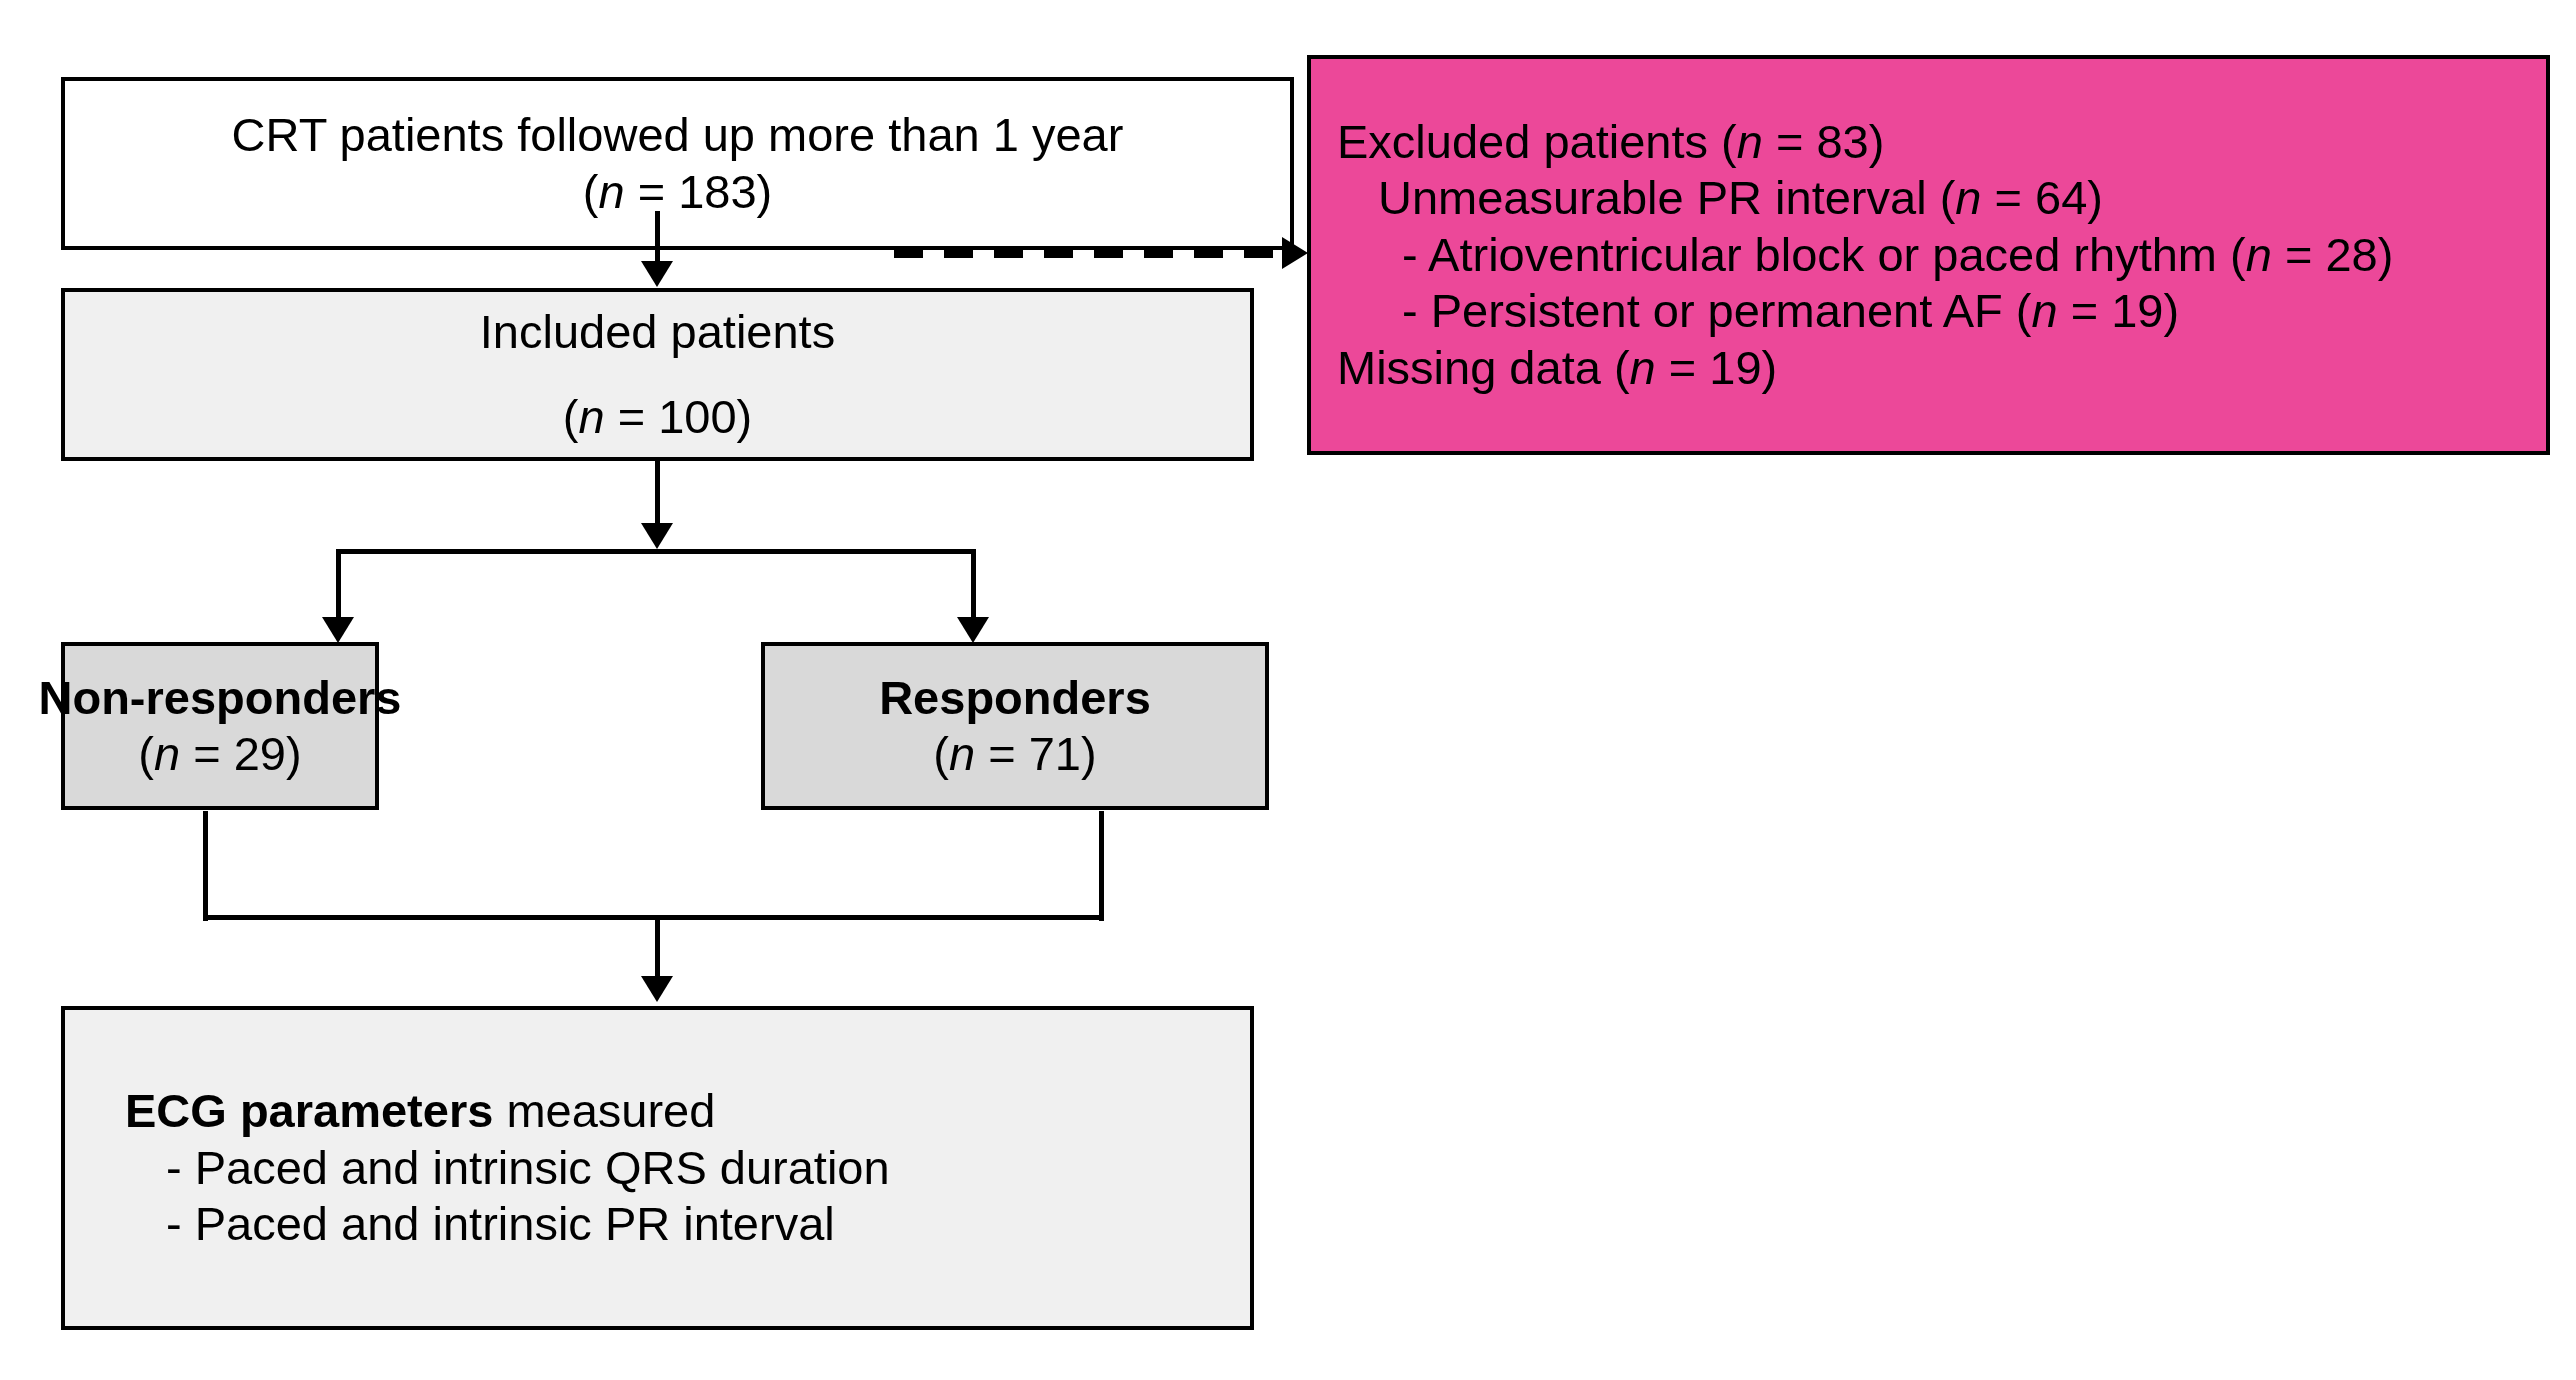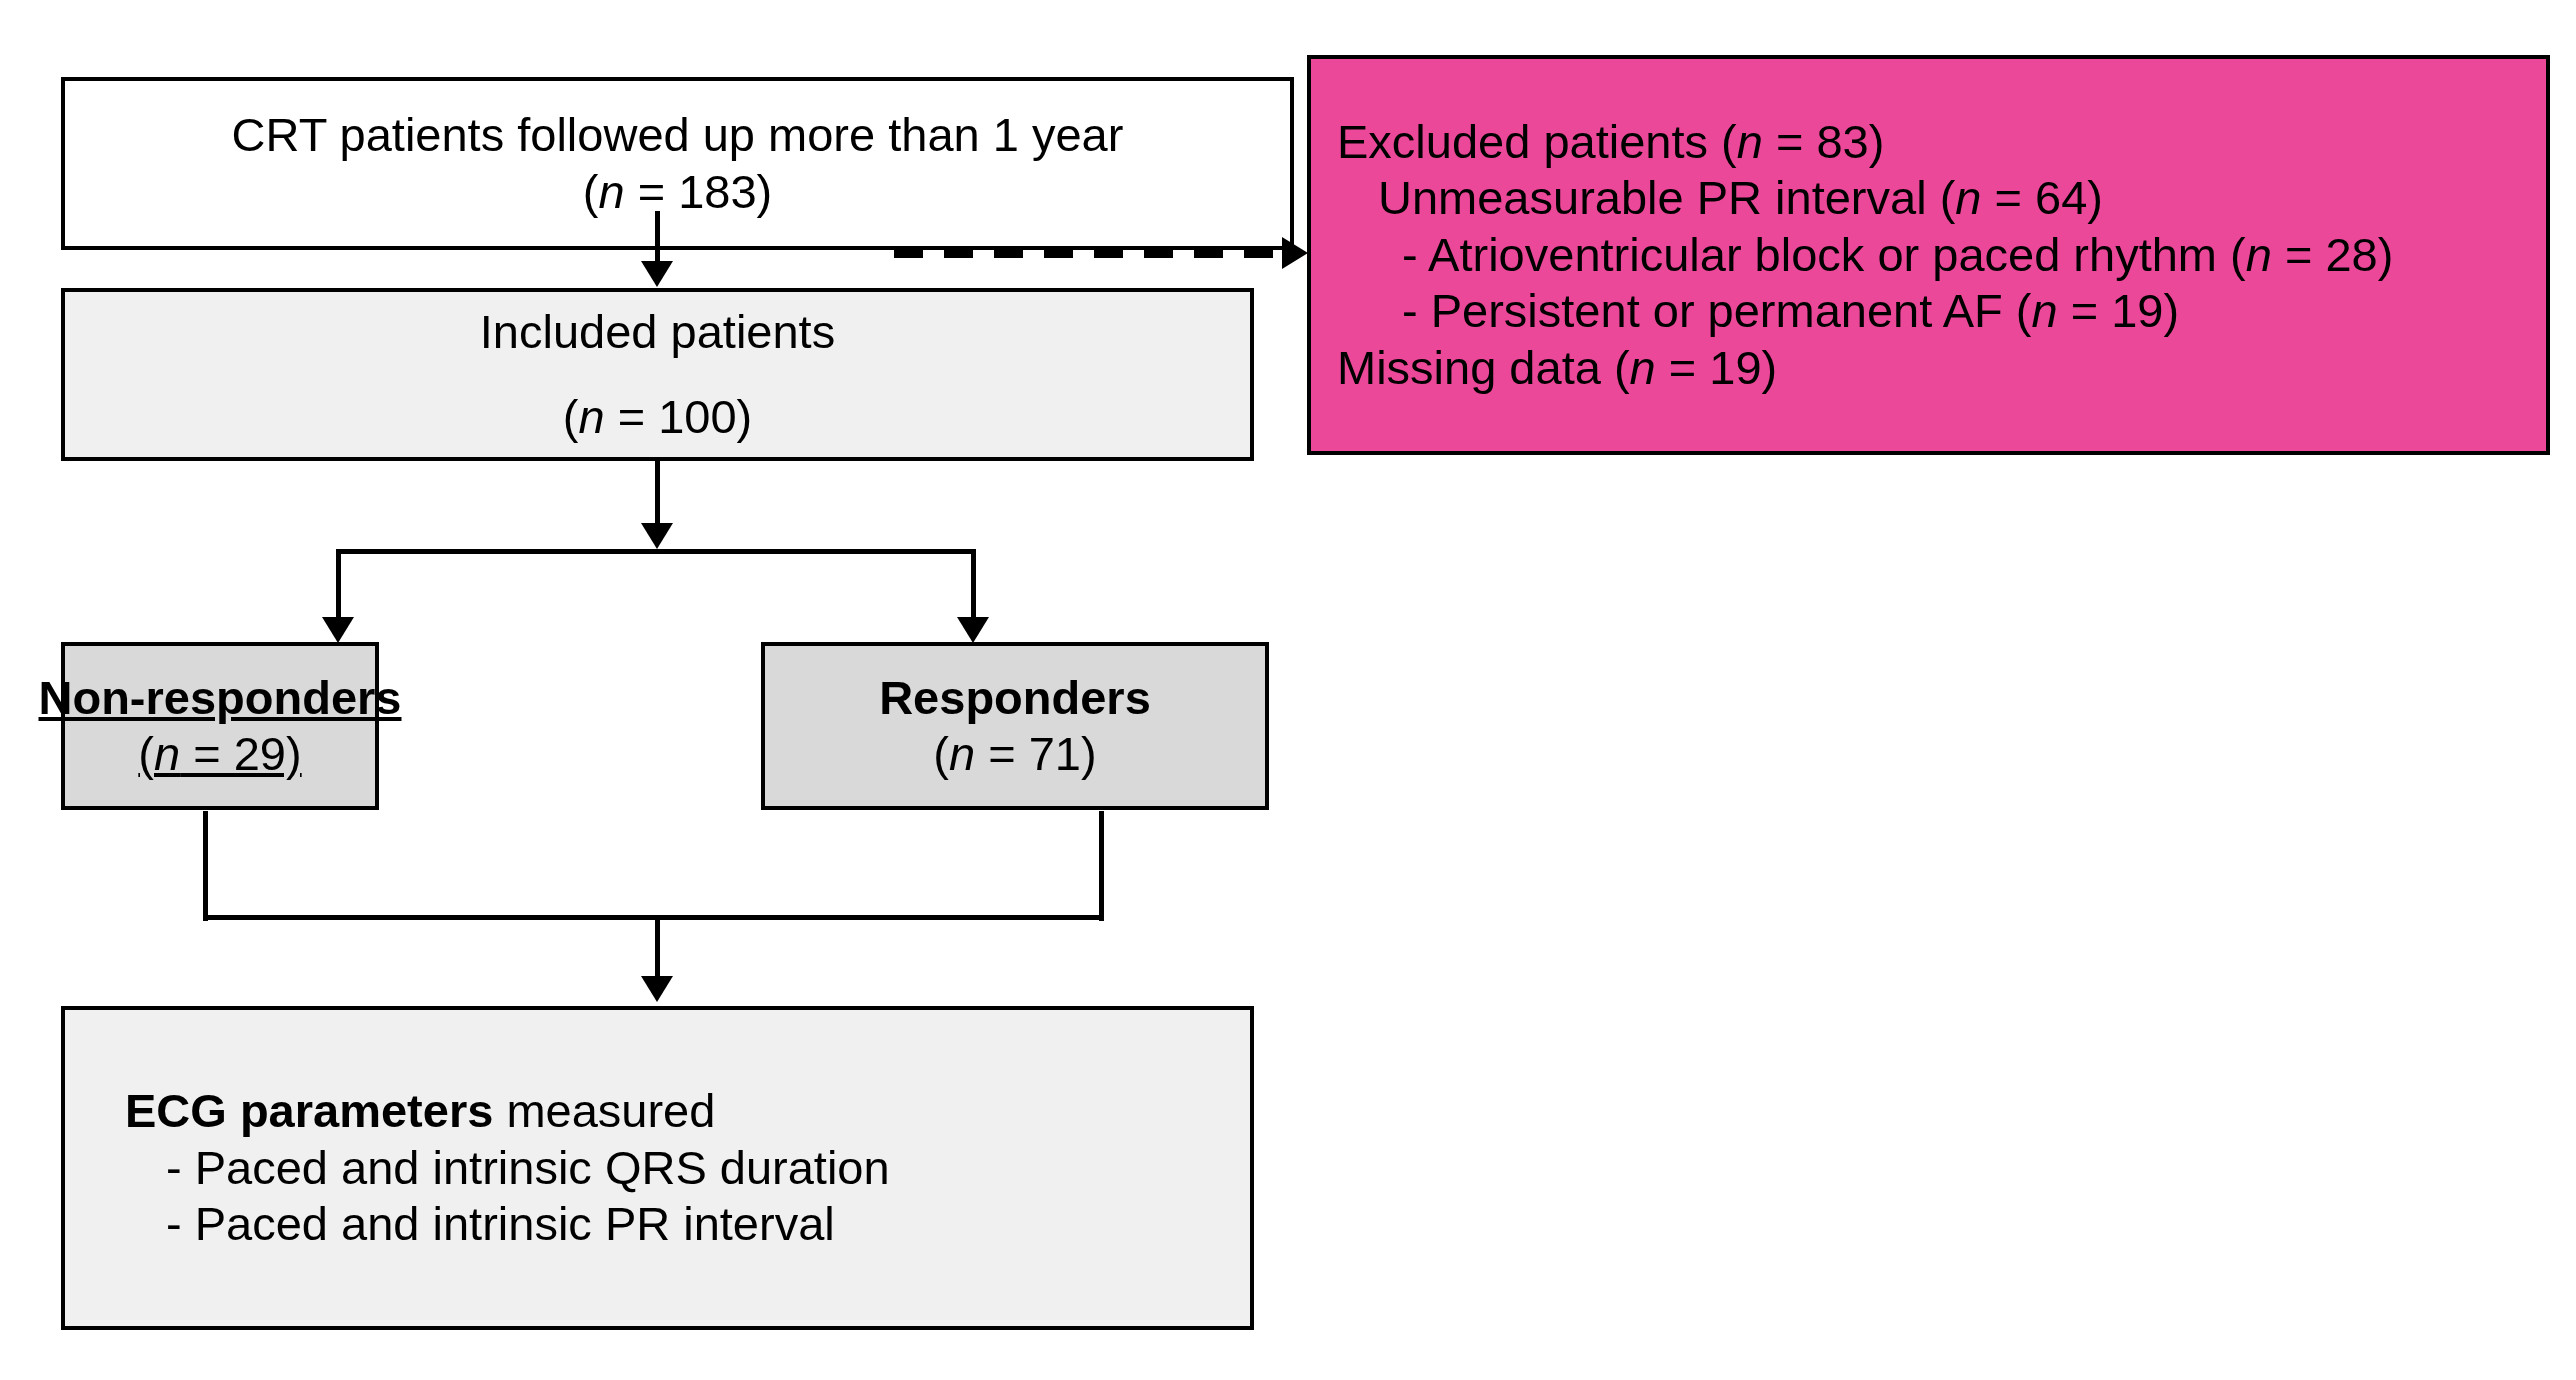--- a/index.html
+++ b/index.html
@@ -121,21 +121,21 @@
   </div>
 
   <div class="vline" style="left:655px; top:461px; height:67px;"></div>
   <div class="arrowhead" style="left:641px; top:523px;"></div>
   <div class="hline" style="left:336px; top:549px; width:640px;"></div>
   <div class="vline" style="left:336px; top:549px; height:74px;"></div>
   <div class="arrowhead" style="left:322px; top:617px;"></div>
   <div class="vline" style="left:971px; top:549px; height:74px;"></div>
   <div class="arrowhead" style="left:957px; top:617px;"></div>
 
-  <div class="box center" style="left:61px; top:642px; width:318px; height:168px; background:#D9D9D9;text-decoration:underline;">
+  <div class="box center" style="left:61px; top:642px; width:318px; height:168px; background:#D9D9D9;">
     <div class="txt bold">Non-responders</div>
     <div class="txt">
       <span>(</span><span class="ital">n</span><span> = 29)</span>
     </div>
   </div>
 
   <div class="box center" style="left:761px; top:642px; width:508px; height:168px; background:#D9D9D9;">
     <div class="txt bold">Responders</div>
     <div class="txt">
       <span>(</span><span class="ital">n</span><span> = 71)</span>

